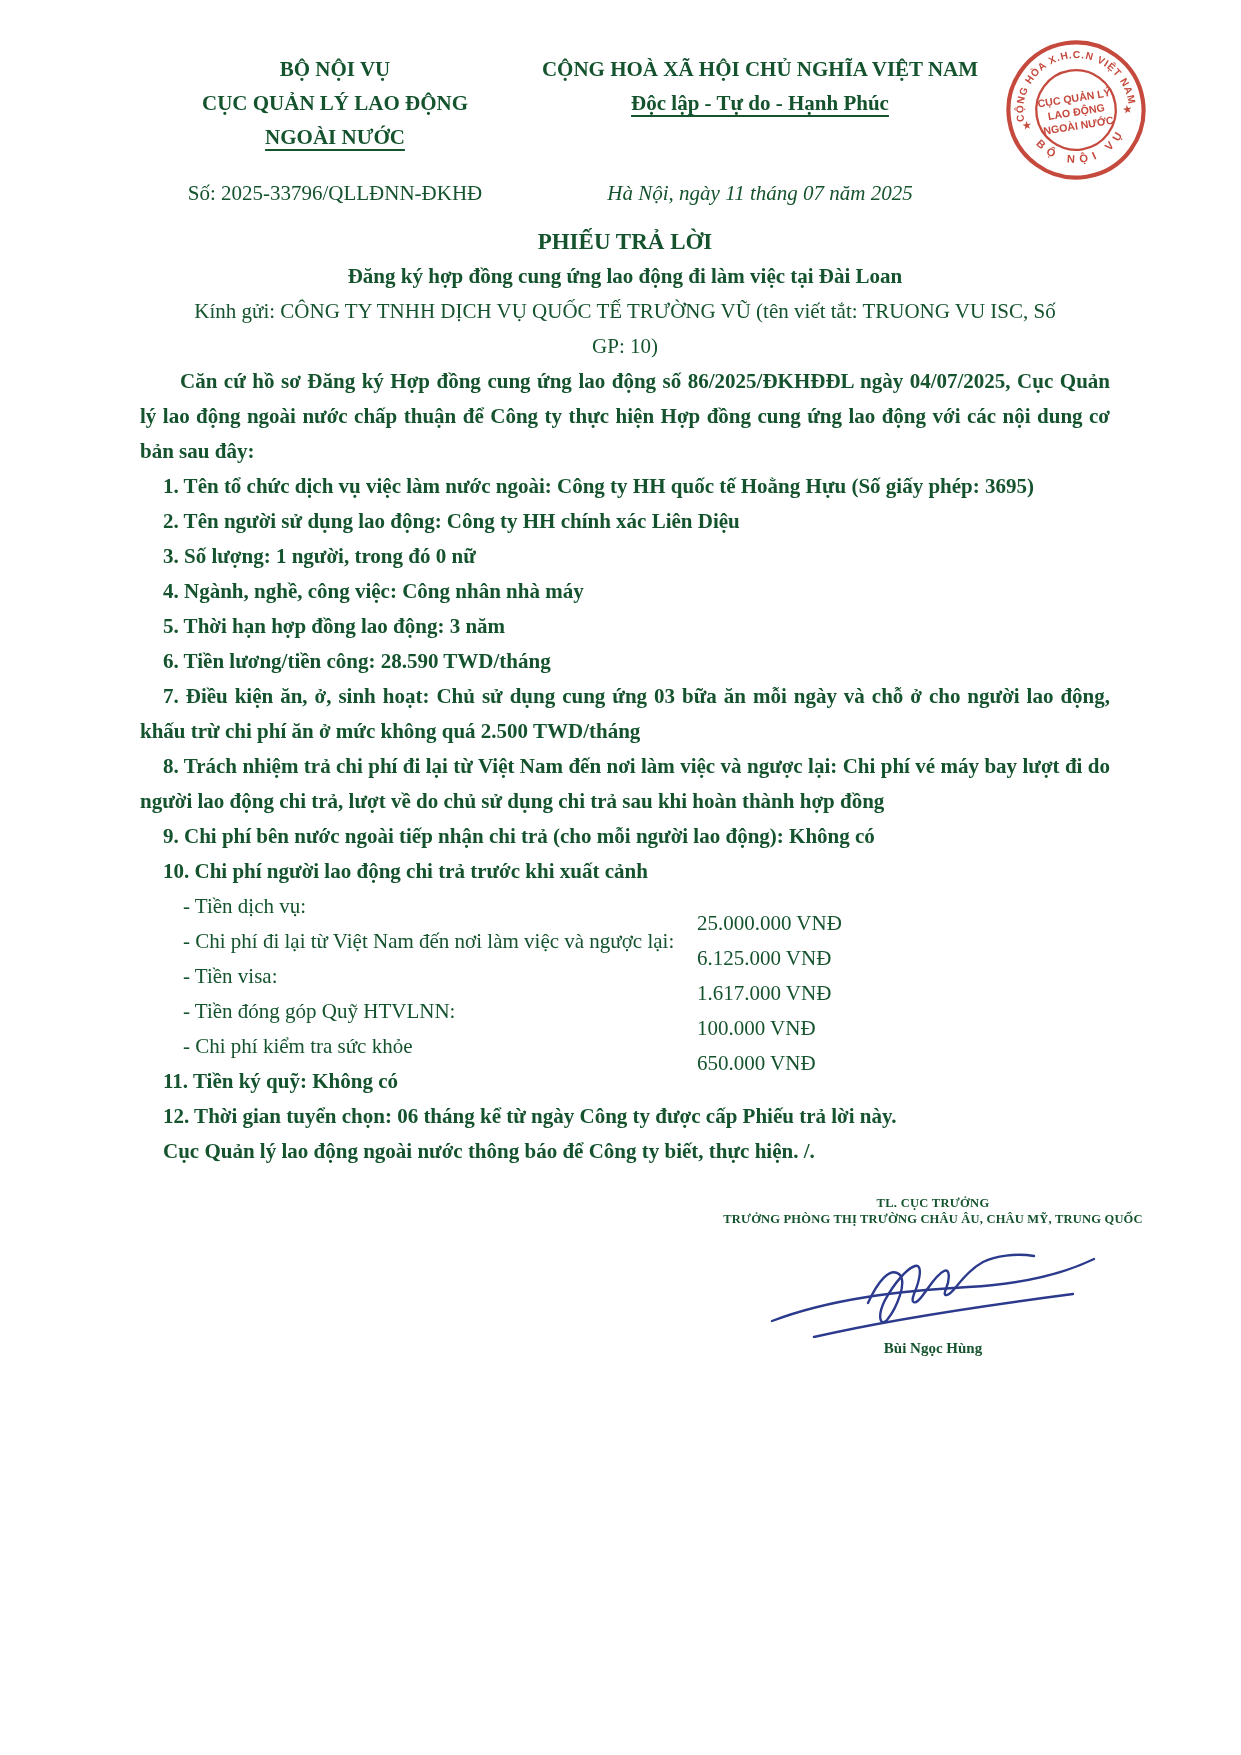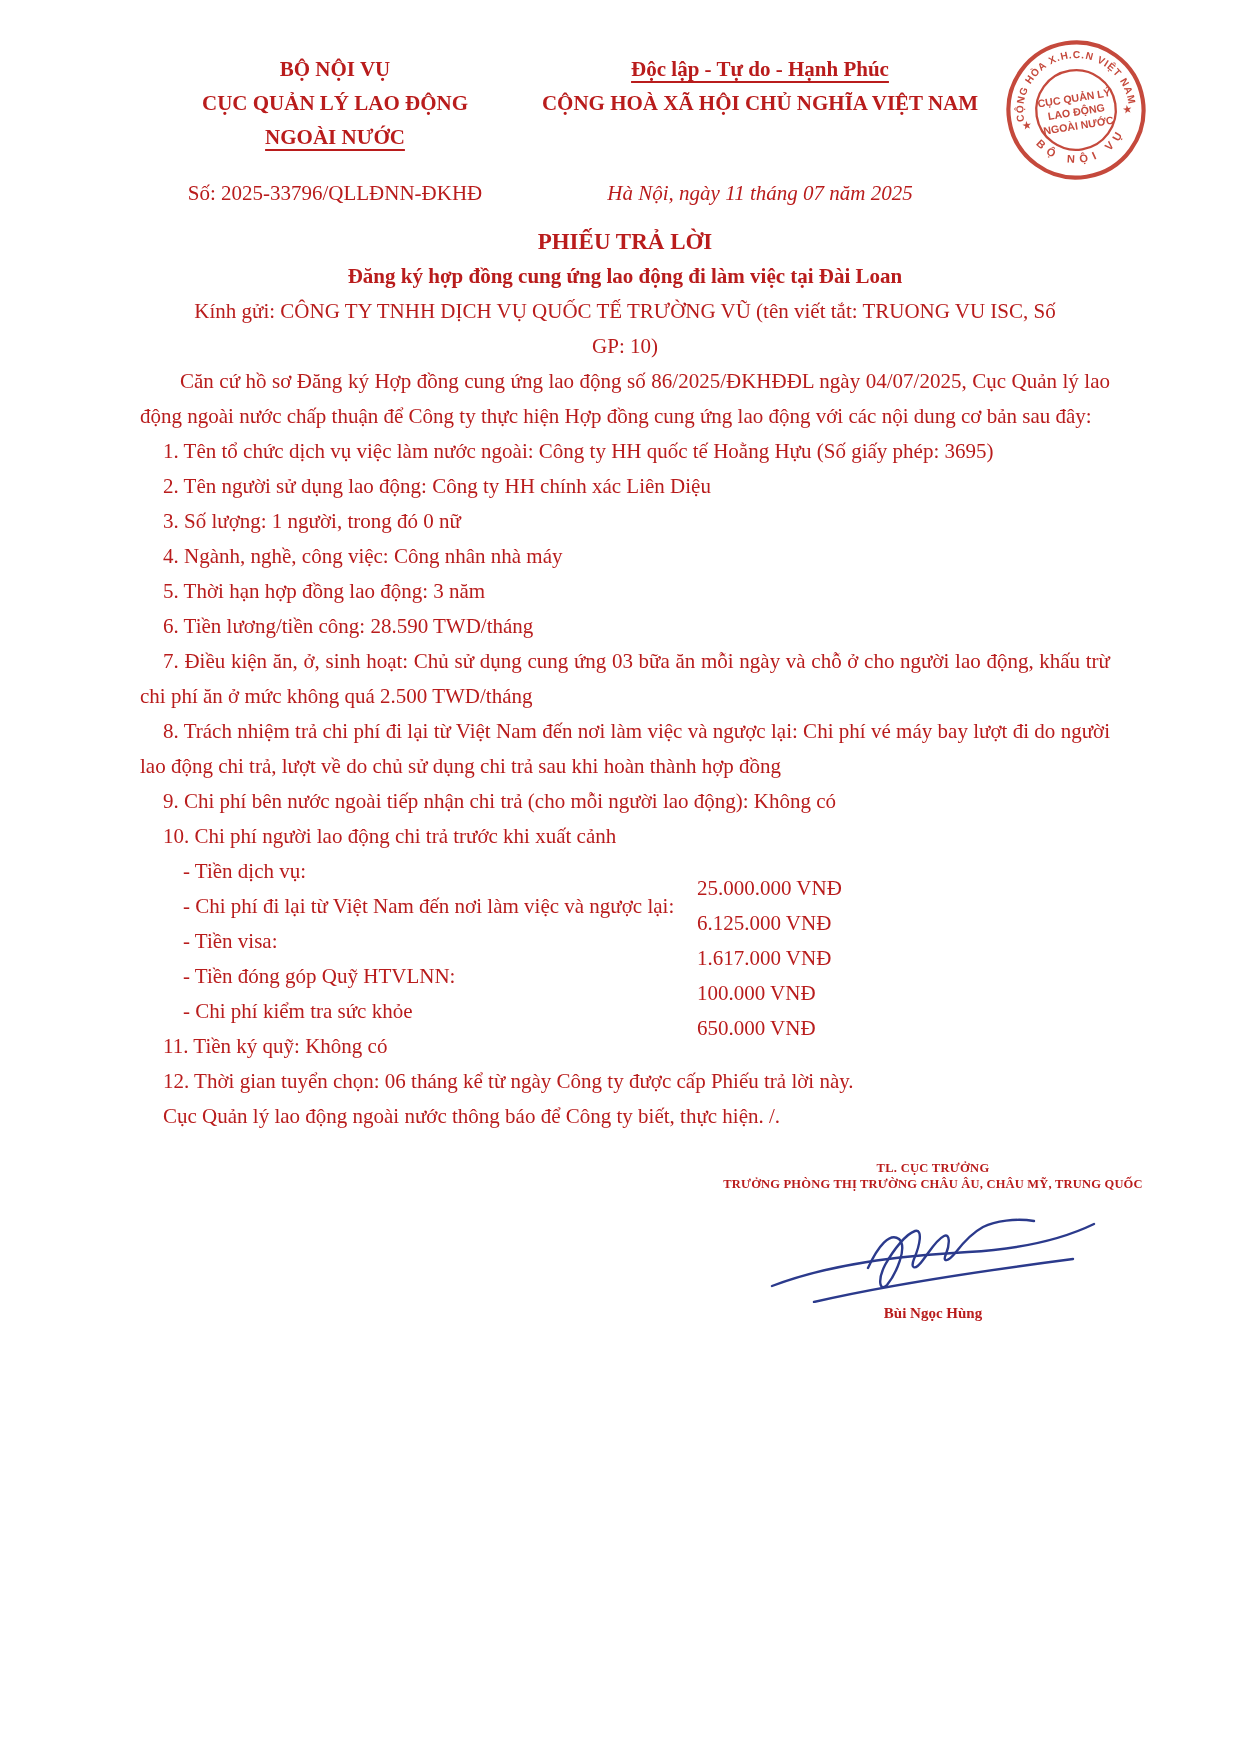--- a/index.html
+++ b/index.html
@@ -2,21 +2,21 @@
 <html><head>
 <meta charset="utf-8">
 <style>
   html,body{margin:0;padding:0;background:#888;}
   .page{
     position:relative;
     width:1241px;height:1755px;
     margin:0 auto;
     background:#ffffff;
     font-family:"Liberation Serif","DejaVu Serif",serif;
-    color:#b91c1c;
+    color:#14532d;
     box-sizing:border-box;
     padding:52px 131px 0 140px;
     overflow:hidden;
   }
   
   .hdr-row{display:flex;align-items:flex-start;}
   .hdr-left{width:390px;text-align:center;flex:0 0 auto;}
   .hdr-right{width:460px;text-align:center;flex:0 0 auto;}
   .hdr-line{font-size:21px;font-weight:bold;line-height:34px;}
   .underlined{text-decoration:underline;text-underline-offset:5px;}
@@ -26,21 +26,21 @@
   
   .stamp{
     position:absolute;left:1002px;top:36px;width:148px;height:148px;
     mix-blend-mode:multiply;opacity:.92;pointer-events:none;
   }
   
   .title{margin-top:16px;text-align:center;font-size:23px;font-weight:bold;line-height:35px;}
   .subtitle{text-align:center;font-size:21px;font-weight:bold;line-height:35px;}
   .recipient{text-align:center;font-size:21px;line-height:35px;}
   
-  .body p{margin:0;font-size:21px;line-height:35px;text-align:justify;}
+  .body p{margin:0;font-size:21px;line-height:35px;text-align:justify;font-weight:bold;}
   .p-intro{text-indent:40px;}
   .p-item{text-indent:23px;}
   .fee-row{position:relative;font-size:21px;line-height:35px;padding-left:43px;}
   .fee-value{position:absolute;left:557px;top:17px;}
   
   .sig-block{width:420px;margin-left:583px;margin-top:26px;text-align:center;}
   .sig-l1{font-size:12.5px;font-weight:bold;line-height:16px;letter-spacing:.3px;}
   .sig-l2{font-size:12.5px;font-weight:bold;line-height:16px;letter-spacing:.2px;white-space:nowrap;text-align:center;}
   .sig-svg{display:block;margin:6px auto 0 auto;}
   .sig-name{font-size:15px;font-weight:bold;margin-top:2px;}
@@ -50,22 +50,22 @@
 
 <div class="page">
 
   <div class="hdr-row">
     <div class="hdr-left">
       <div class="hdr-line">BỘ NỘI VỤ</div>
       <div class="hdr-line">CỤC QUẢN LÝ LAO ĐỘNG</div>
       <div class="hdr-line underlined">NGOÀI NƯỚC</div>
     </div>
     <div class="hdr-right">
+      <div class="hdr-line">CỘNG HOÀ XÃ HỘI CHỦ NGHĨA VIỆT NAM</div>
       <div class="hdr-line underlined">Độc lập - Tự do - Hạnh Phúc</div>
-      <div class="hdr-line">CỘNG HOÀ XÃ HỘI CHỦ NGHĨA VIỆT NAM</div>
     </div>
   </div>
 
   <div class="num-row">
     <div class="doc-number">Số: 2025-33796/QLLĐNN-ĐKHĐ</div>
     <div class="date-line">Hà Nội, ngày 11 tháng 07 năm 2025</div>
   </div>
 
   <svg class="stamp" viewBox="0 0 160 160">
     <g transform="rotate(-9 80 80)" fill="none" stroke="#c0392b">

